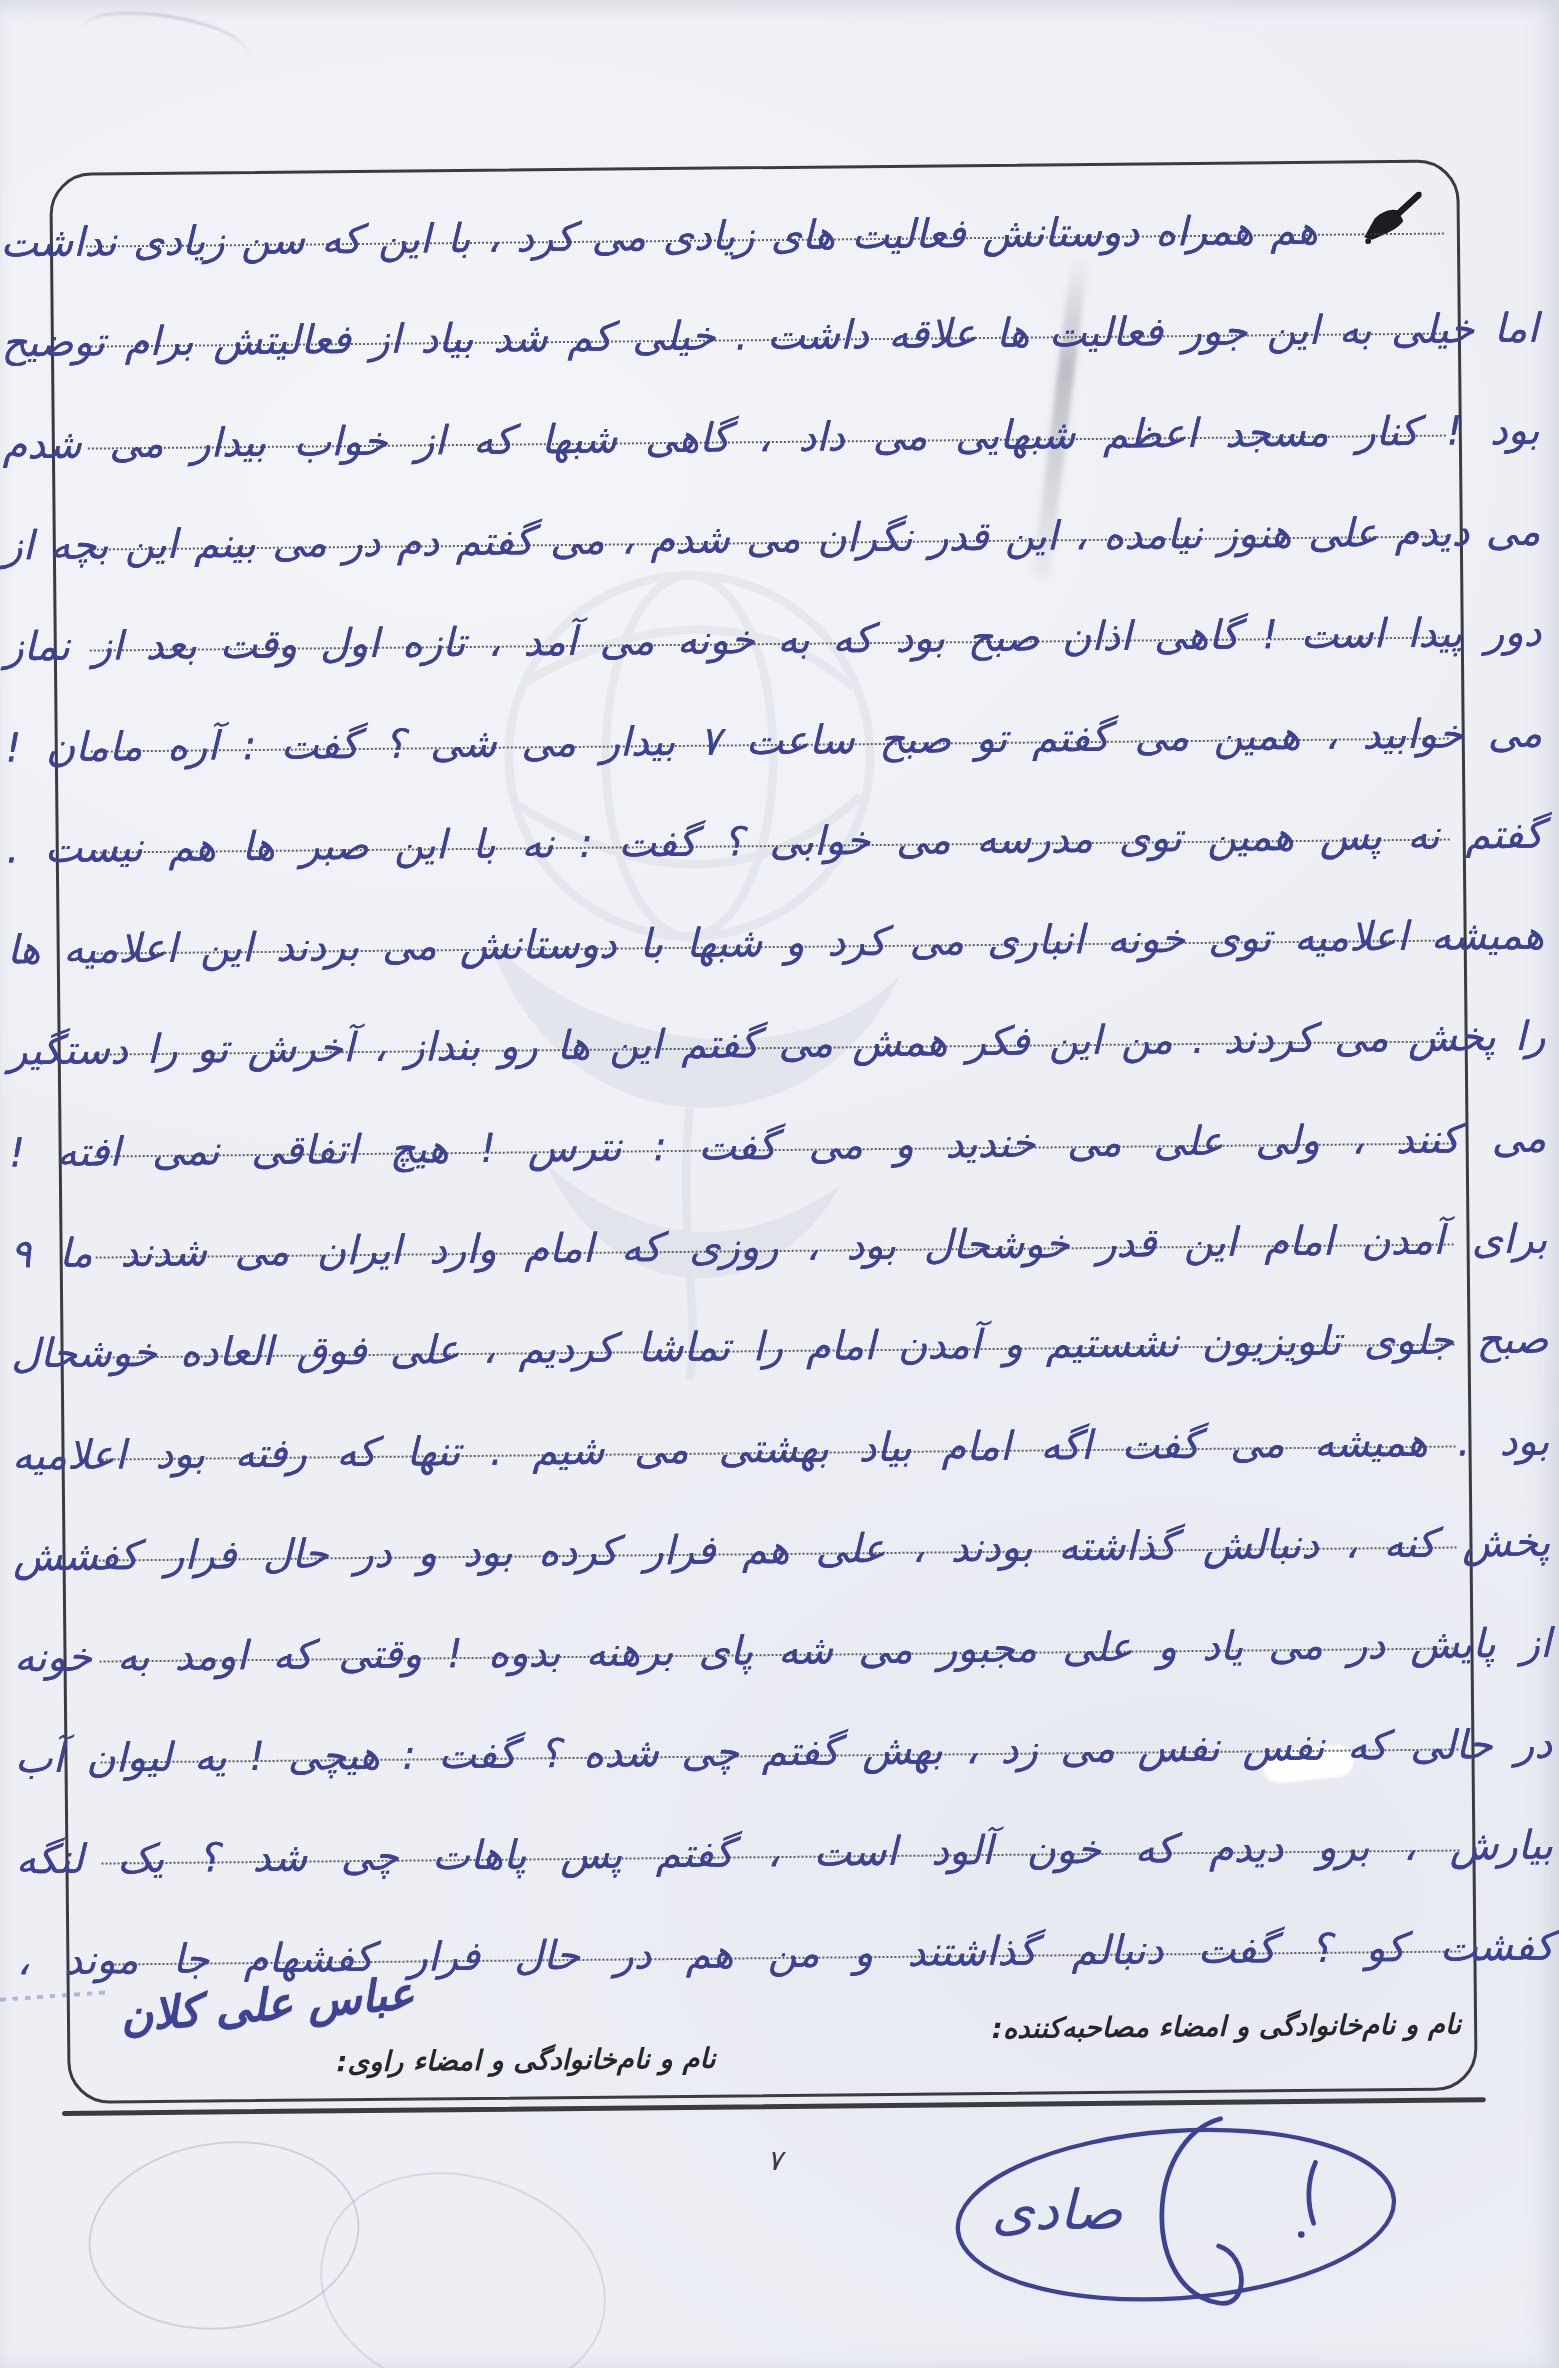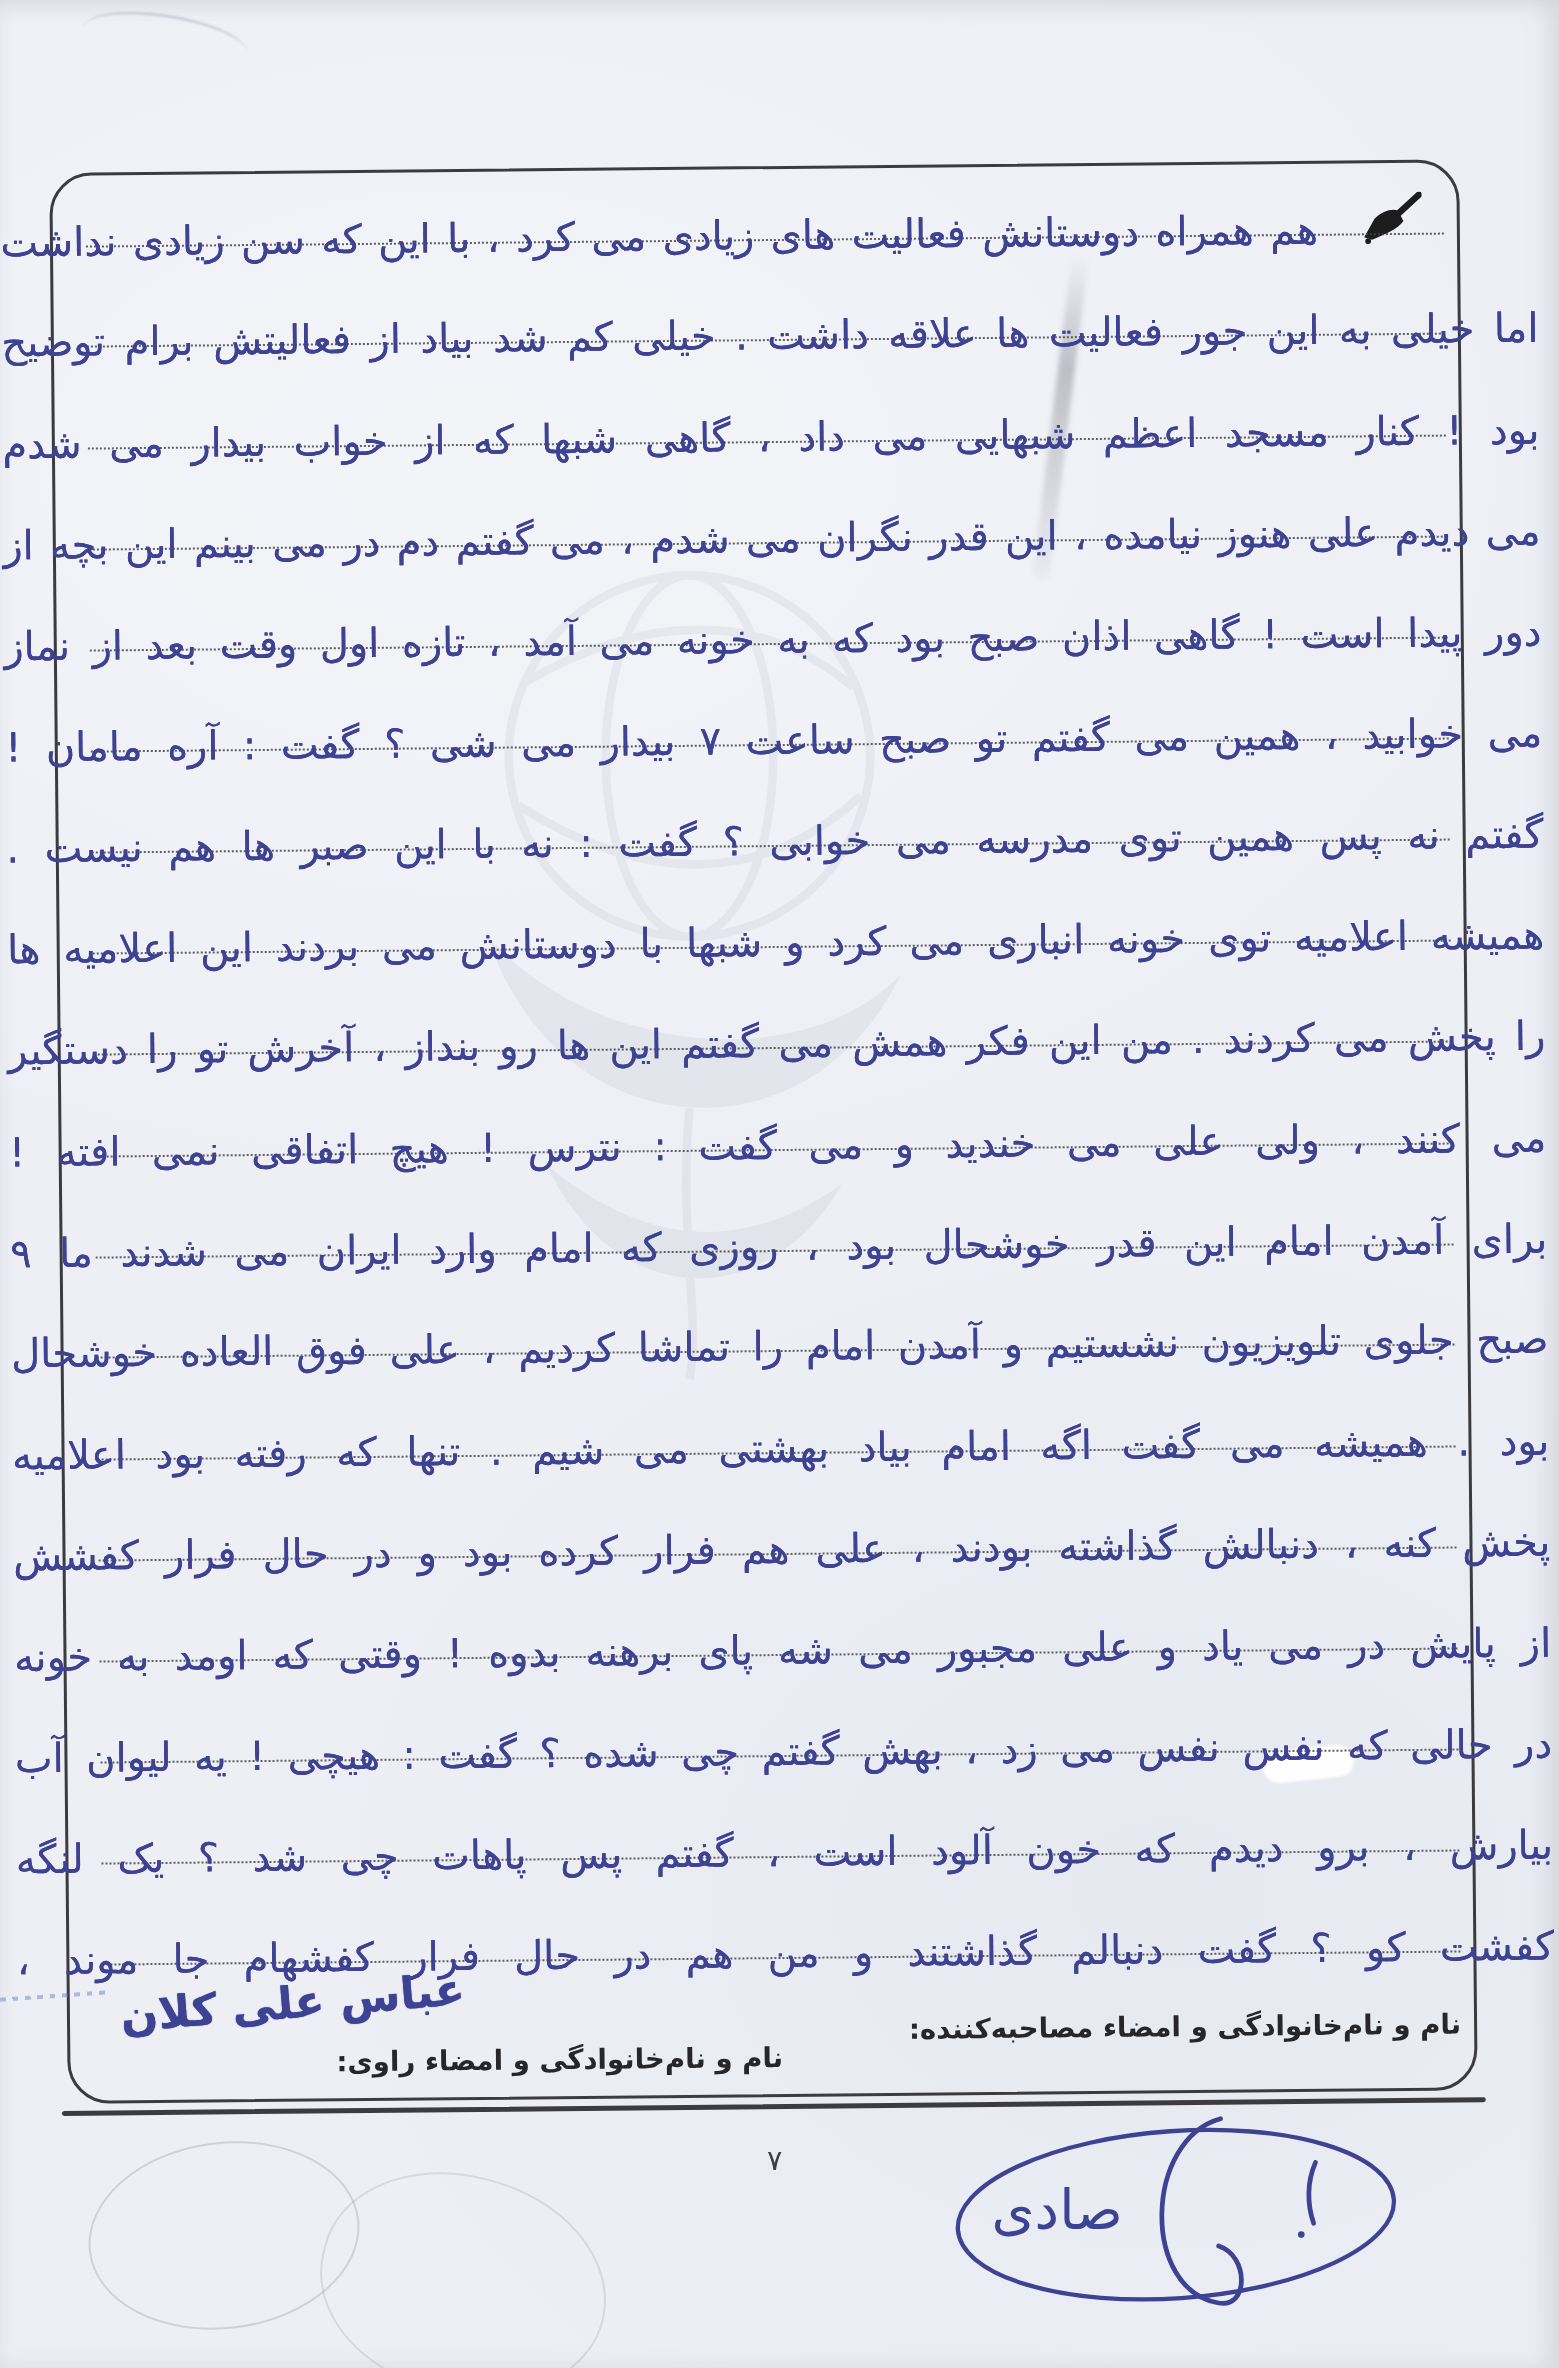--- a/index.html
+++ b/index.html
@@ -10,20 +10,21 @@
   }
   html,body{margin:0;padding:0;}
   body{width:1560px;height:2368px;font-family:"DejaVu Sans",sans-serif;}
   .paper{
     position:relative;width:1560px;height:2368px;overflow:hidden;
     background:
       radial-gradient(1141px 761px at 30% 20%, rgba(255,255,255,.35), rgba(255,255,255,0)),
       radial-gradient(856px 666px at 75% 80%, rgba(210,214,226,.25), rgba(210,214,226,0)),
       var(--paper);
     box-shadow: inset -13.3px 0 21px rgba(140,144,158,.18), inset 0 9.5px 17px rgba(160,164,176,.12);
+    font-style: italic;
   }
   .tilt{position:absolute;inset:0;transform:rotate(-0.55deg);transform-origin:50% 50%;}
   .frame{
     position:absolute;left:59px;top:166px;width:1410px;height:1931px;
     border:3.8px solid var(--frame);border-radius:42px;
     box-sizing:border-box;
   }
   .frame-base{
     position:absolute;left:53px;top:2104px;width:1424px;height:4.8px;
     background:var(--frame);border-radius:2.9px;

